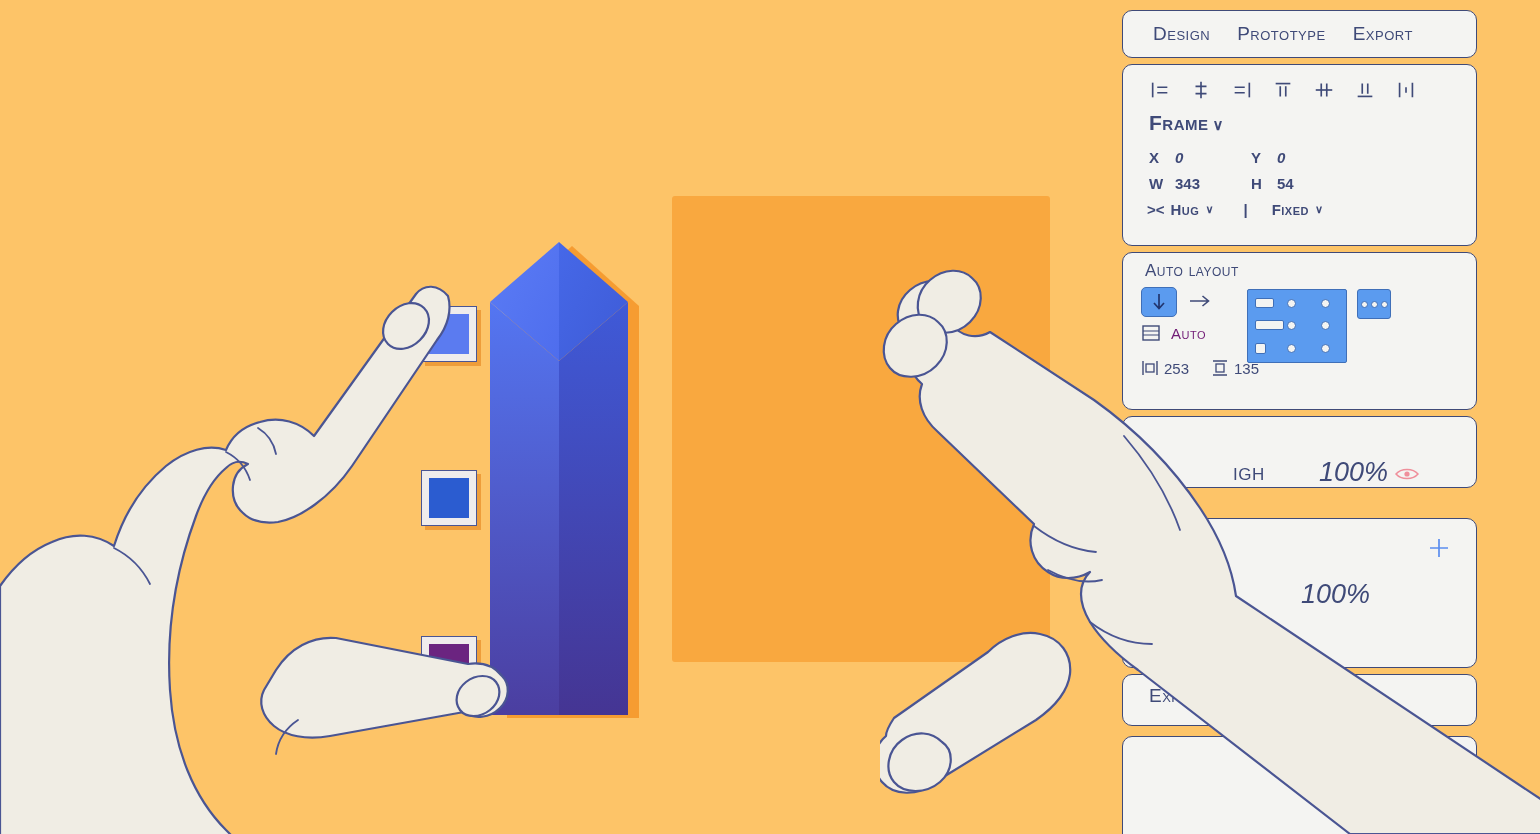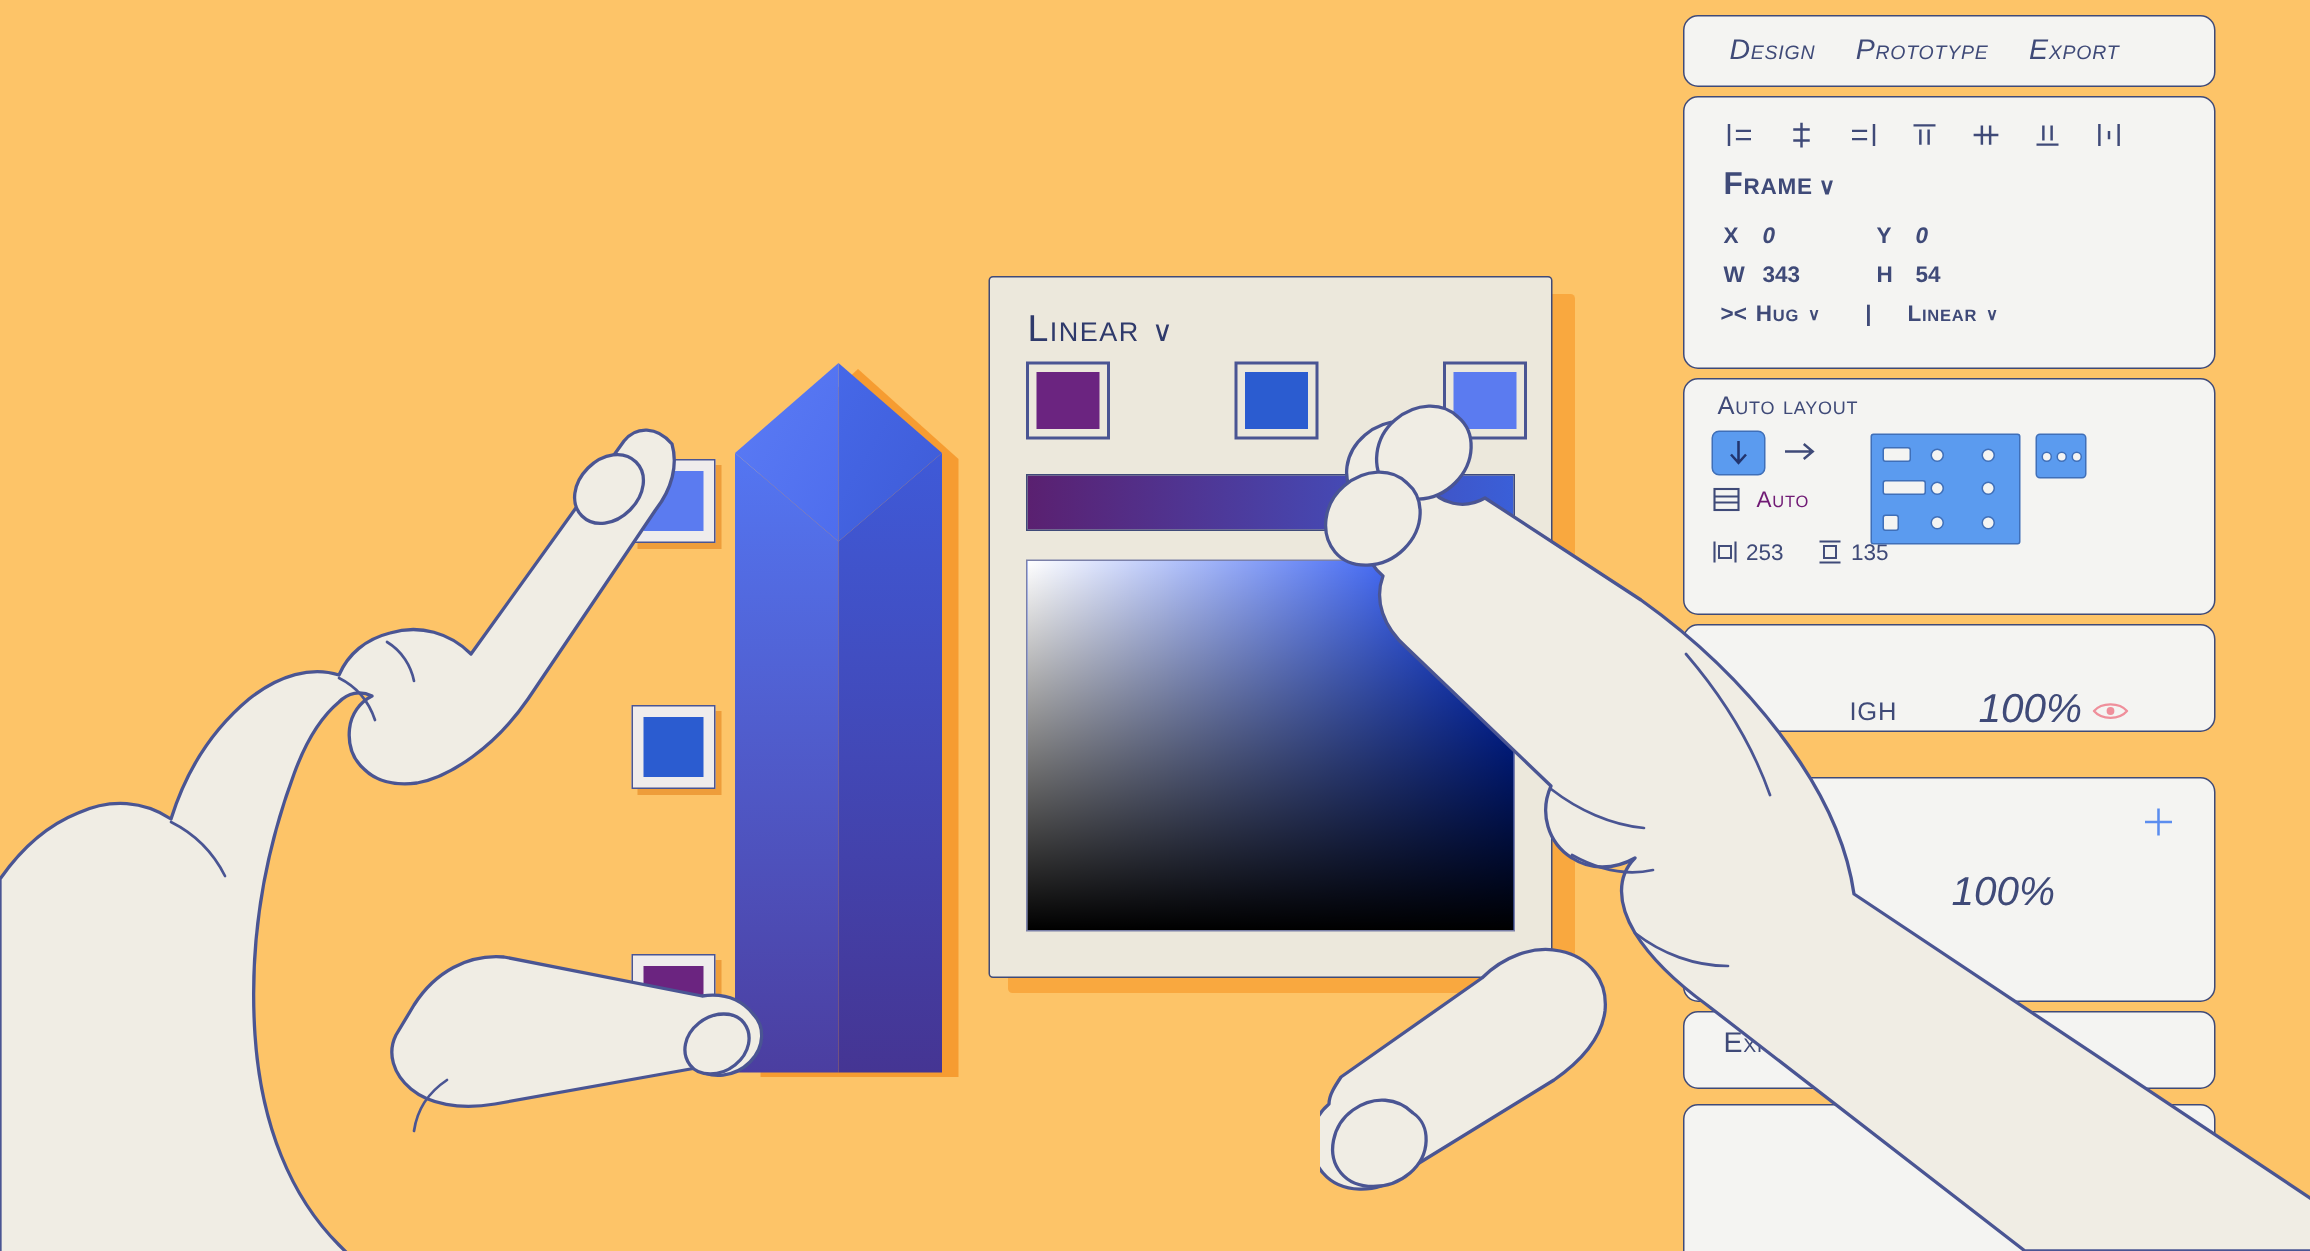--- a/index.html
+++ b/index.html
@@ -30,21 +30,20 @@
   
   #sidebar { position: absolute; left: 1122px; top: 0px; width: 418px; height: 834px; }
 
   #tabs-panel { left: 0px; top: 10px; width: 355px; height: 48px; }
   #tabs-row {
     display: flex;
     align-items: center;
     height: 100%;
     padding-left: 30px;
     gap: 27px;
-    font-style: italic;
   }
   .tab {
     font-size: 19px;
     font-variant: small-caps;
     letter-spacing: 0.5px;
     color: #3f4a78;
     cursor: pointer;
   }
 
   #frame-panel { left: 0px; top: 64px; width: 355px; height: 182px; font-weight: bold; }
@@ -311,45 +310,20 @@
 
     <path d="M89 131 L158 72 L158 485 L89 485 Z" fill="url(#obRight)"></path>
 
     <path d="M20 72 L89 12 L89 131 Z" fill="url(#obTopL)"></path>
 
     <path d="M89 12 L158 72 L89 131 Z" fill="url(#obTopR)"></path>
   </svg>
 
   <div id="picker-shadow" style="background: rgb(249, 168, 63);"></div>
 
-  <div id="picker" style="background: rgb(236, 232, 220);">
-
-    <div id="picker-type">
-      <span>Linear</span><span class="chev">∨</span>
-    </div>
-
-    <div class="stop-swatch" style="left:24px; top:56px;">
-      <span id="st0" style="background: rgb(107, 36, 128);"></span>
-    </div>
-    <div class="stop-swatch" style="left:163px; top:56px;">
-      <span id="st1" style="background: rgb(43, 92, 208);"></span>
-    </div>
-    <div class="stop-swatch" style="left:302px; top:56px;">
-      <span id="st2" style="background: rgb(91, 123, 240);"></span>
-    </div>
-
-    <div id="gradient-bar" style="background: linear-gradient(90deg, rgb(90, 32, 112) 0%, rgb(58, 95, 216) 100%);"></div>
-
-    <div id="sv-square">
-      <div class="sv-layer" id="sv-hue" style="background: rgb(0, 51, 238);"></div>
-      <div class="sv-layer" id="sv-white" style="background: linear-gradient(90deg, rgb(255, 255, 255) 0%, rgba(255, 255, 255, 0) 100%);"></div>
-      <div class="sv-layer" id="sv-black" style="background: linear-gradient(0deg, rgb(0, 0, 0) 0%, rgba(0, 0, 0, 0) 100%);"></div>
-    </div>
-
-  </div>
 
   <div id="sidebar">
 
     <div class="panel" id="tabs-panel">
       <div id="tabs-row">
         <span class="tab">Design</span>
         <span class="tab">Prototype</span>
         <span class="tab">Export</span>
       </div>
     </div>
@@ -407,21 +381,21 @@
       </div>
 
       <div id="resize-row">
         <span class="grp">
           <span>&gt;&lt;</span>
           <span style="font-variant:small-caps;letter-spacing:.5px;">Hug</span>
           <span class="mini-chev">∨</span>
         </span>
         <span class="sep">|</span>
         <span class="grp">
-          <span style="font-variant:small-caps;letter-spacing:.5px;">Linear</span>
+          <span style="font-variant:small-caps;letter-spacing:.5px;">Fixed</span>
           <span class="mini-chev">∨</span>
         </span>
       </div>
     </div>
 
     <div class="panel" id="autolayout-panel">
       <div id="al-title">Auto layout</div>
 
       <div id="al-dir-btn" style="background: rgb(91, 155, 239);">
         <svg viewBox="0 0 16 18">

